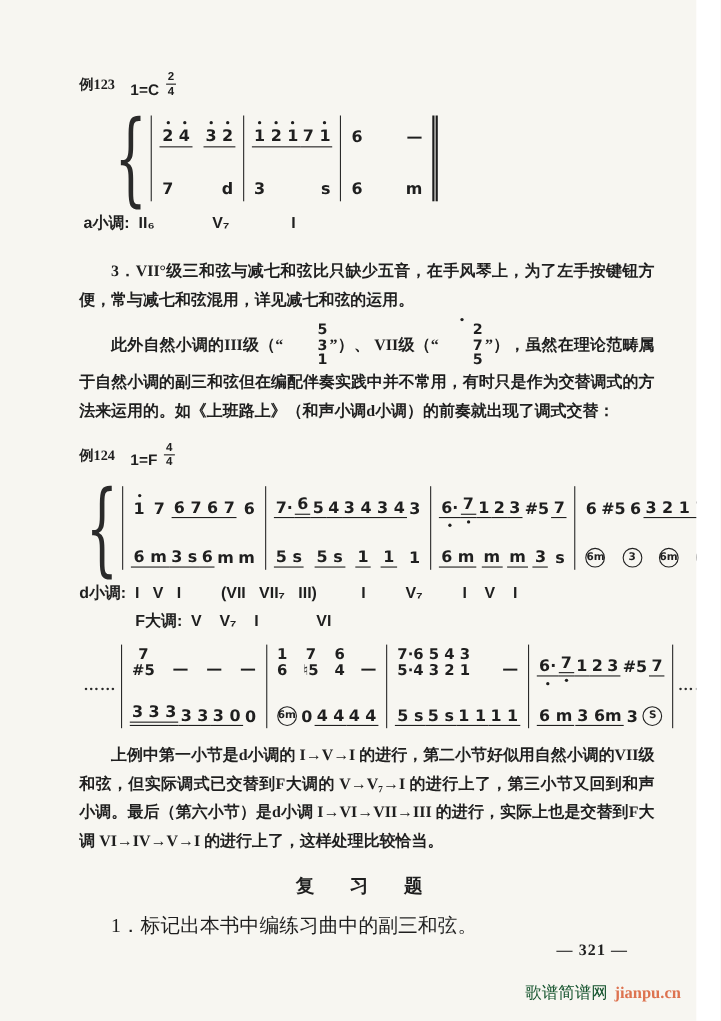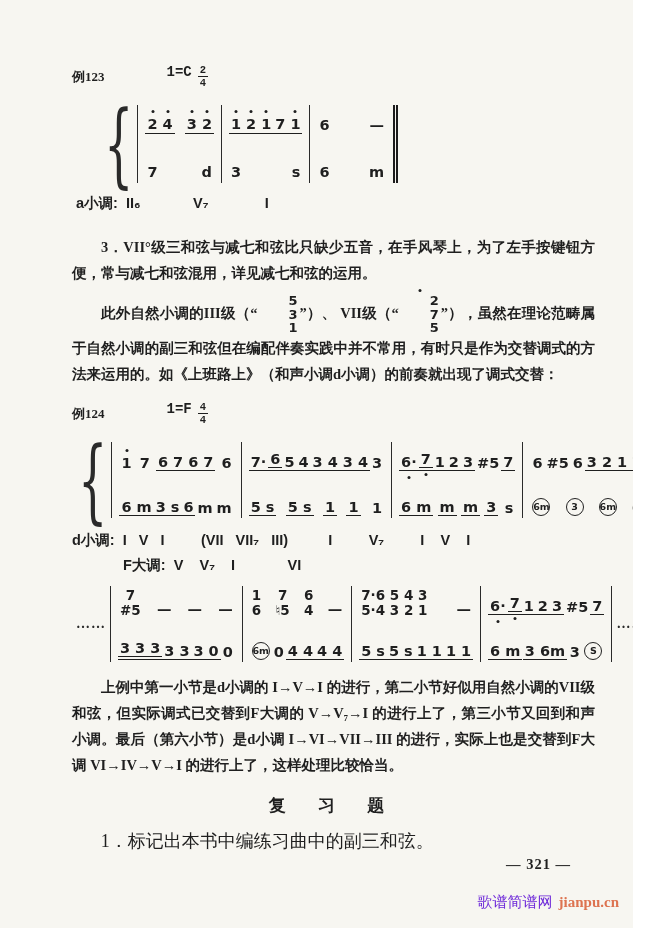--- a/index.html
+++ b/index.html
@@ -4,21 +4,21 @@
 <style>
   html,body{margin:0;padding:0;}
   .page{
     width:633px;height:928px;position:relative;overflow:hidden;
     background:#f7f6f1;color:#1f1f1f;box-sizing:border-box;
     padding:64px 38px 0 72px;
     font-family:"Liberation Serif","DejaVu Serif",serif;
   }
   
   .ex-header{display:flex;align-items:center;gap:14px;font-weight:700;font-size:13px;margin-bottom:16px;}
-  .ex-key{font-size:14px;font-family:Liberation Mono, monospace;font-weight:700;display:flex;align-items:flex-start;gap:6px;margin-left:48px;}
+  .ex-key{font-size:14px;font-family:Liberation Sans, sans-serif;font-weight:700;display:flex;align-items:flex-end;gap:6px;}
   .frac{display:inline-flex;flex-direction:column;align-items:center;font-size:10.5px;line-height:1.15;font-weight:700;}
   .frac .ft{border-bottom:1px solid #1f1f1f;padding:0 2px;}
   
   .system{display:flex;align-items:stretch;}
   .brace{font-size:84px;font-weight:400;align-self:center;transform:scale(.55,1.1);margin:0 -8px 0 -6px;color:#2a2a2a;font-family:"DejaVu Serif",serif;}
   .measures{display:flex;flex:1;}
   .measure{display:flex;flex-direction:column;justify-content:space-between;border-right:1.4px solid #2a2a2a;padding:2px 7px;flex:1;}
   .measures .measure:first-child{border-left:1.4px solid #2a2a2a;}
   .measure.final{border-right:5px double #1c1c1c;}
   .mrow{display:flex;justify-content:space-between;align-items:flex-end;min-height:24px;}
@@ -43,21 +43,21 @@
   .anblock{margin-bottom:10px;}
   
   .para{font-size:14.5px;line-height:26px;font-weight:600;text-align:justify;margin:0 0 8px 0;text-indent:2em;}
   .p2{margin-bottom:14px;}
   .istack{display:inline-flex;flex-direction:column;align-items:center;font-size:13px;line-height:1.05;vertical-align:middle;font-weight:700;font-family:"DejaVu Sans",sans-serif;padding:0 2px;position:relative;}
   .istack .srow.hi::before{top:-5px;}
   .review-heading{font-size:17px;font-weight:700;text-align:center;letter-spacing:14px;margin:16px 0 12px 0;}
   .question{font-size:18px;font-weight:400;margin:0;text-indent:1.6em;}
   .pageno{position:absolute;right:62px;top:856px;font-size:14.5px;font-weight:600;letter-spacing:1px;}
   .watermark{position:absolute;right:14px;top:893px;font-size:15px;}
-  .wm-site{color:#6d28d9;}
+  .wm-site{color:#14532d;}
   .wm-link{color:#dd7350;margin-left:6px;font-weight:bold;}
 </style>
 </head>
 <body>
 
 <div class="page">
 
   <div class="ex-header">
     <span>例123</span>
     <span class="ex-key">

